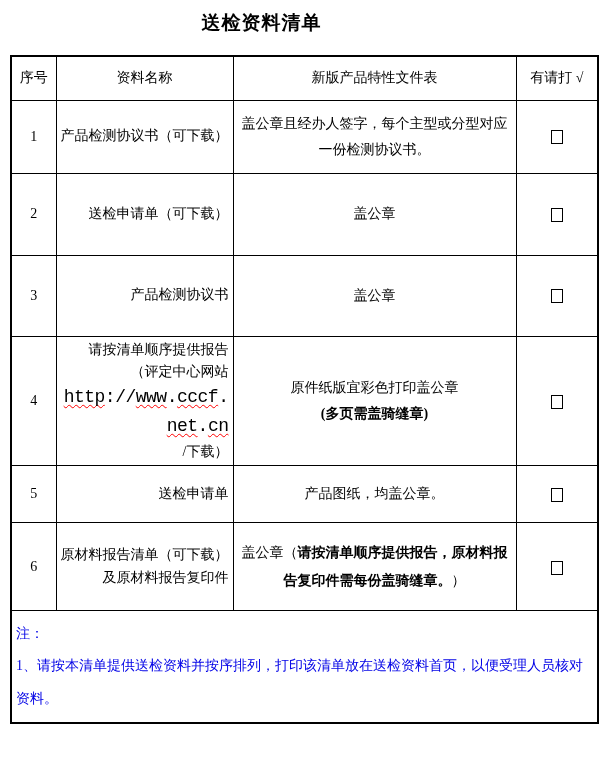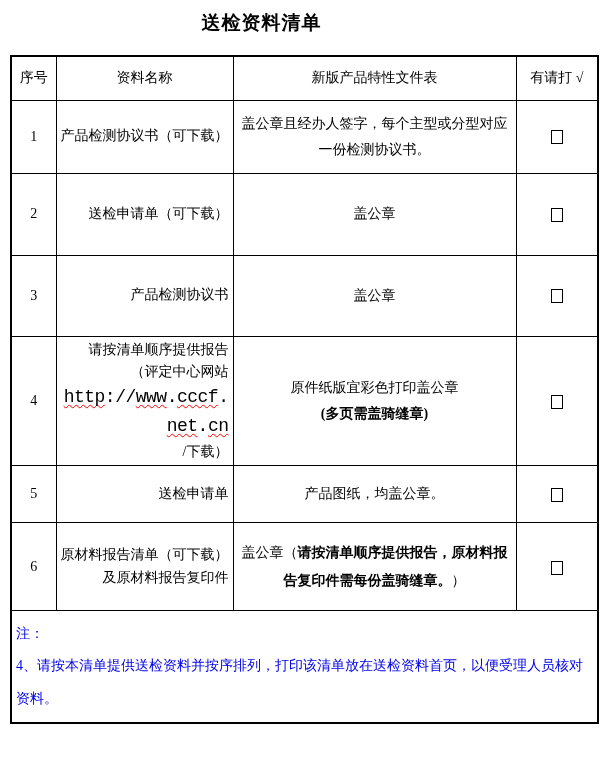--- a/index.html
+++ b/index.html
@@ -162,19 +162,19 @@
       <td class="name-cell">原材料报告清单（可下载）及原材料报告复印件</td>
       <td class="desc-left"><span>盖公章（</span><span class="b">请按清单顺序提供报告，原材料报告复印件需每份盖骑缝章。</span><span>）</span></td>
       <td class="check-cell">
         <span class="checkbox"></span>
       </td>
     </tr>
 
     <tr class="notes-row">
       <td class="notes-cell" colspan="4">
         <div>注：</div>
-        <div>4、请按本清单提供送检资料并按序排列，打印该清单放在送检资料首页，以便受理人员核对资料。</div>
+        <div>1、请按本清单提供送检资料并按序排列，打印该清单放在送检资料首页，以便受理人员核对资料。</div>
       </td>
     </tr>
   </tbody>
     </table>
 
 </div>
 
 </body></html>

